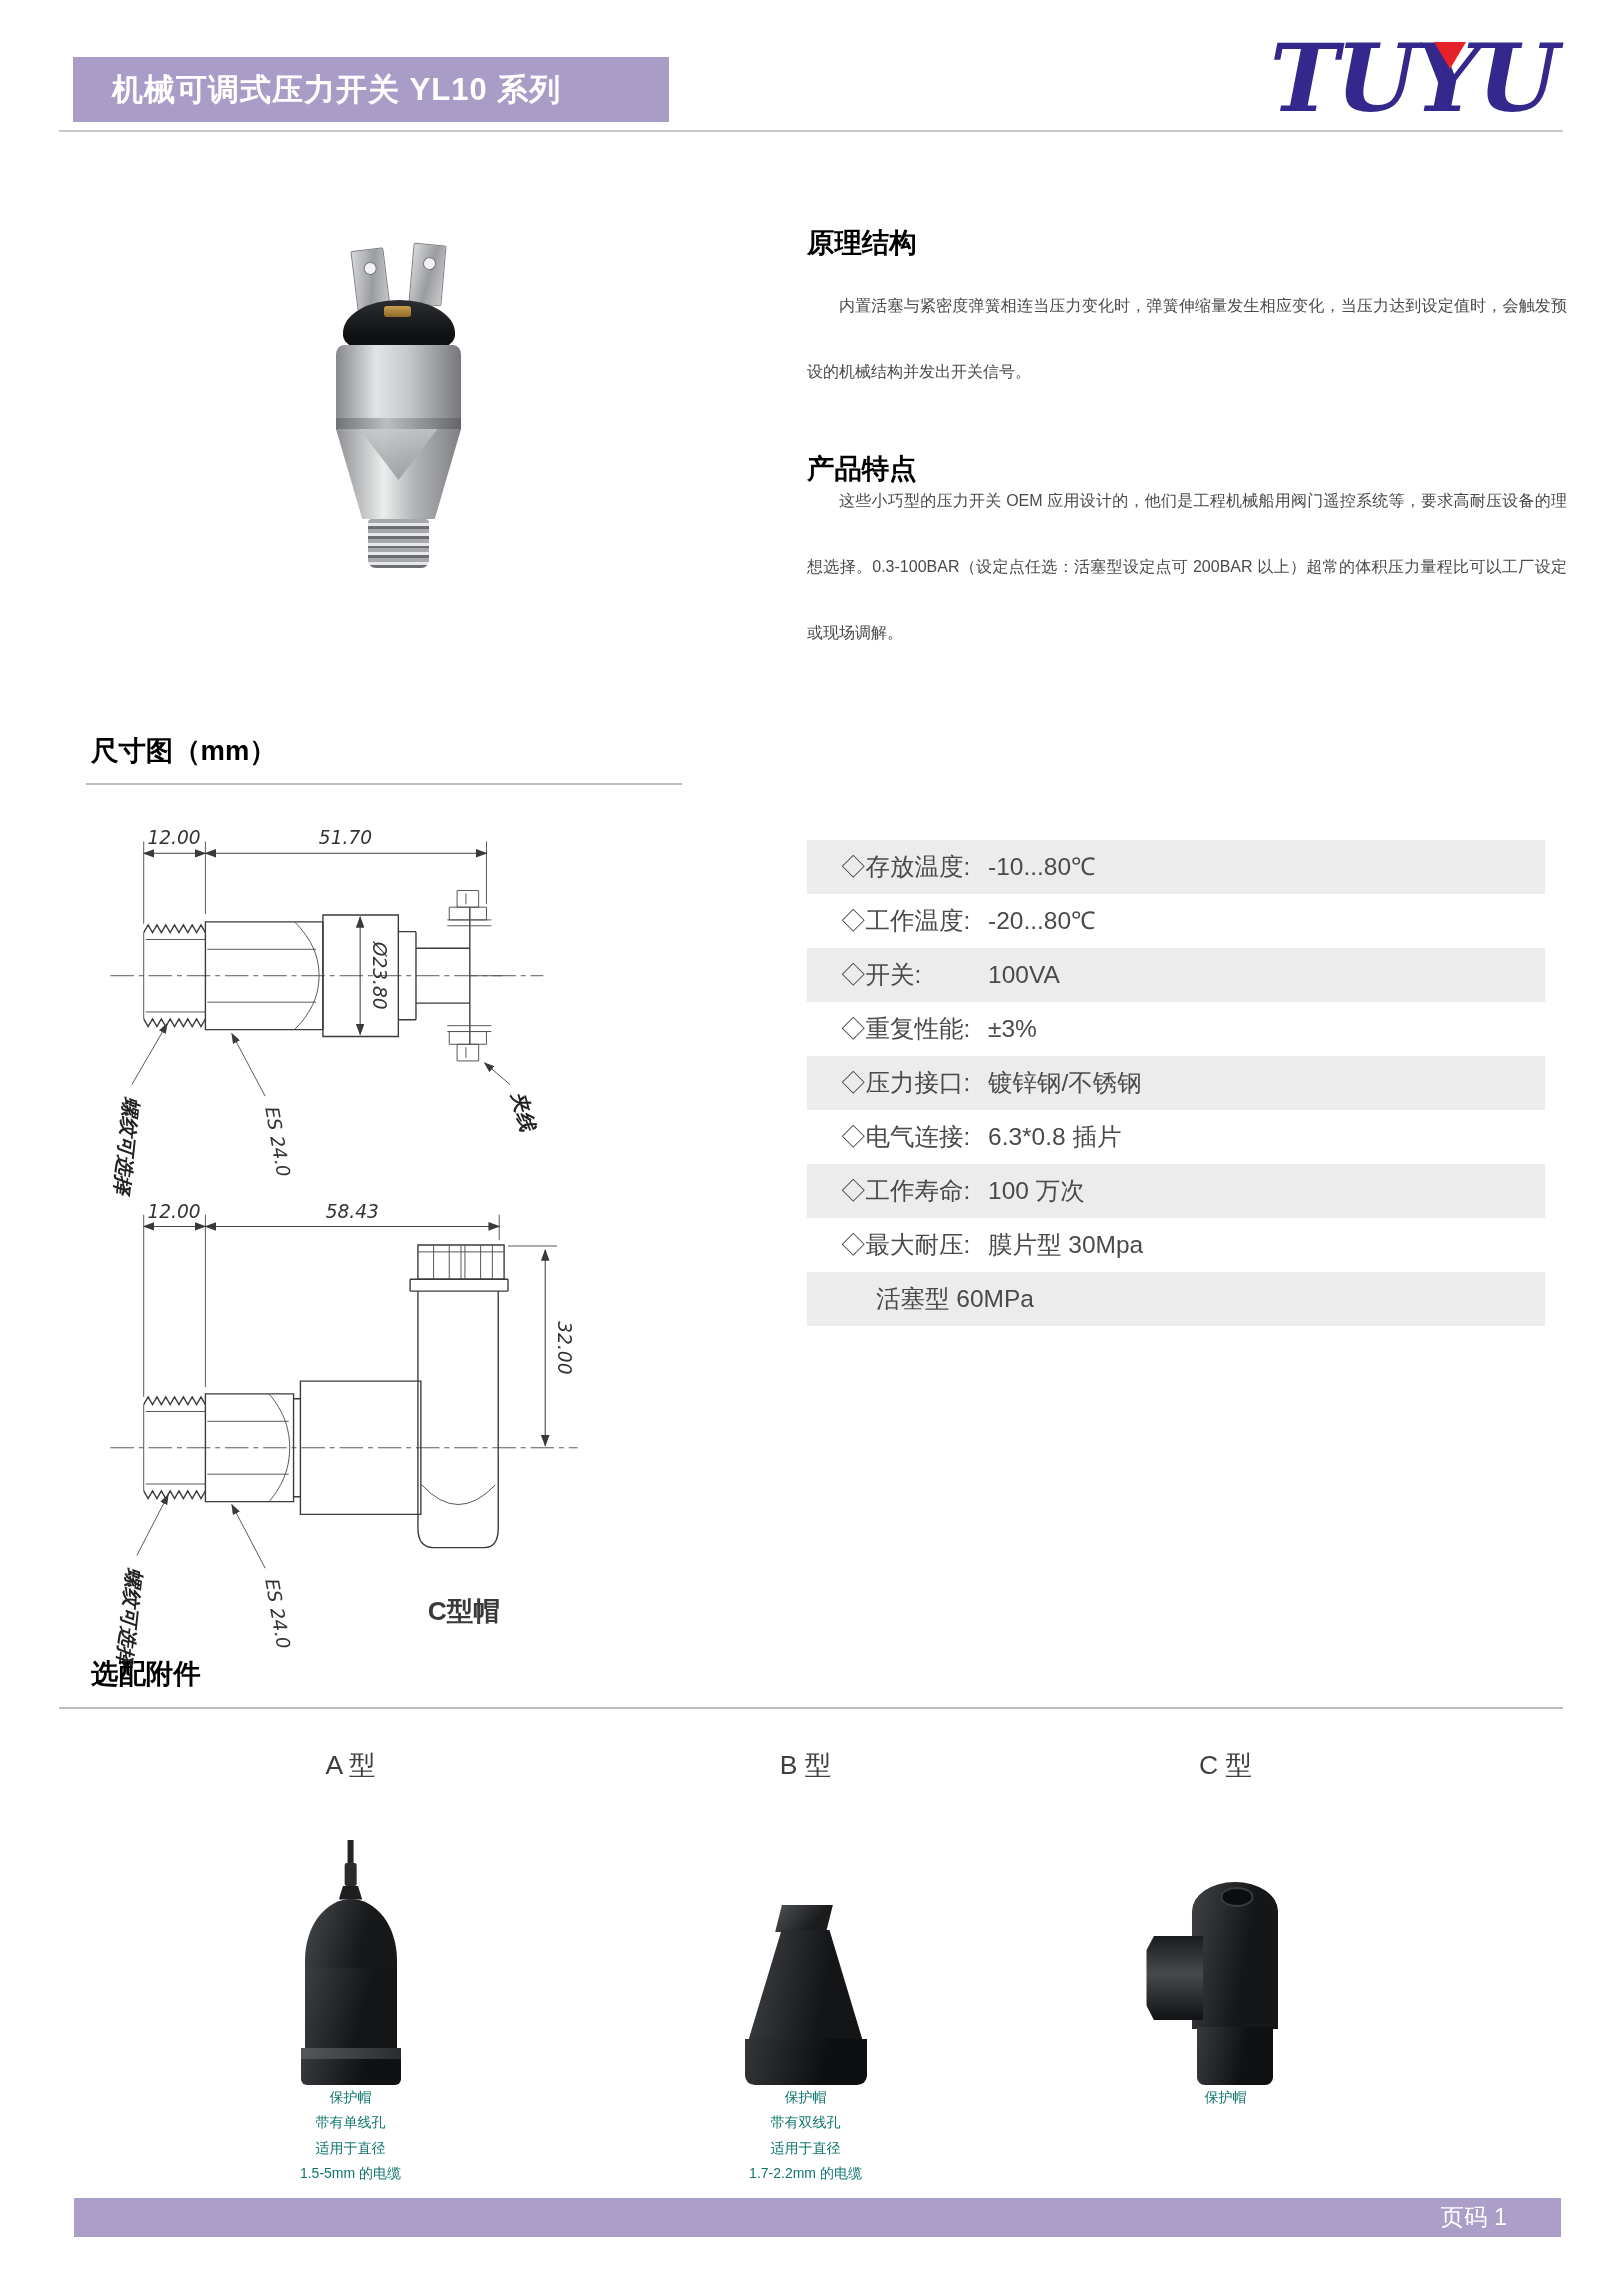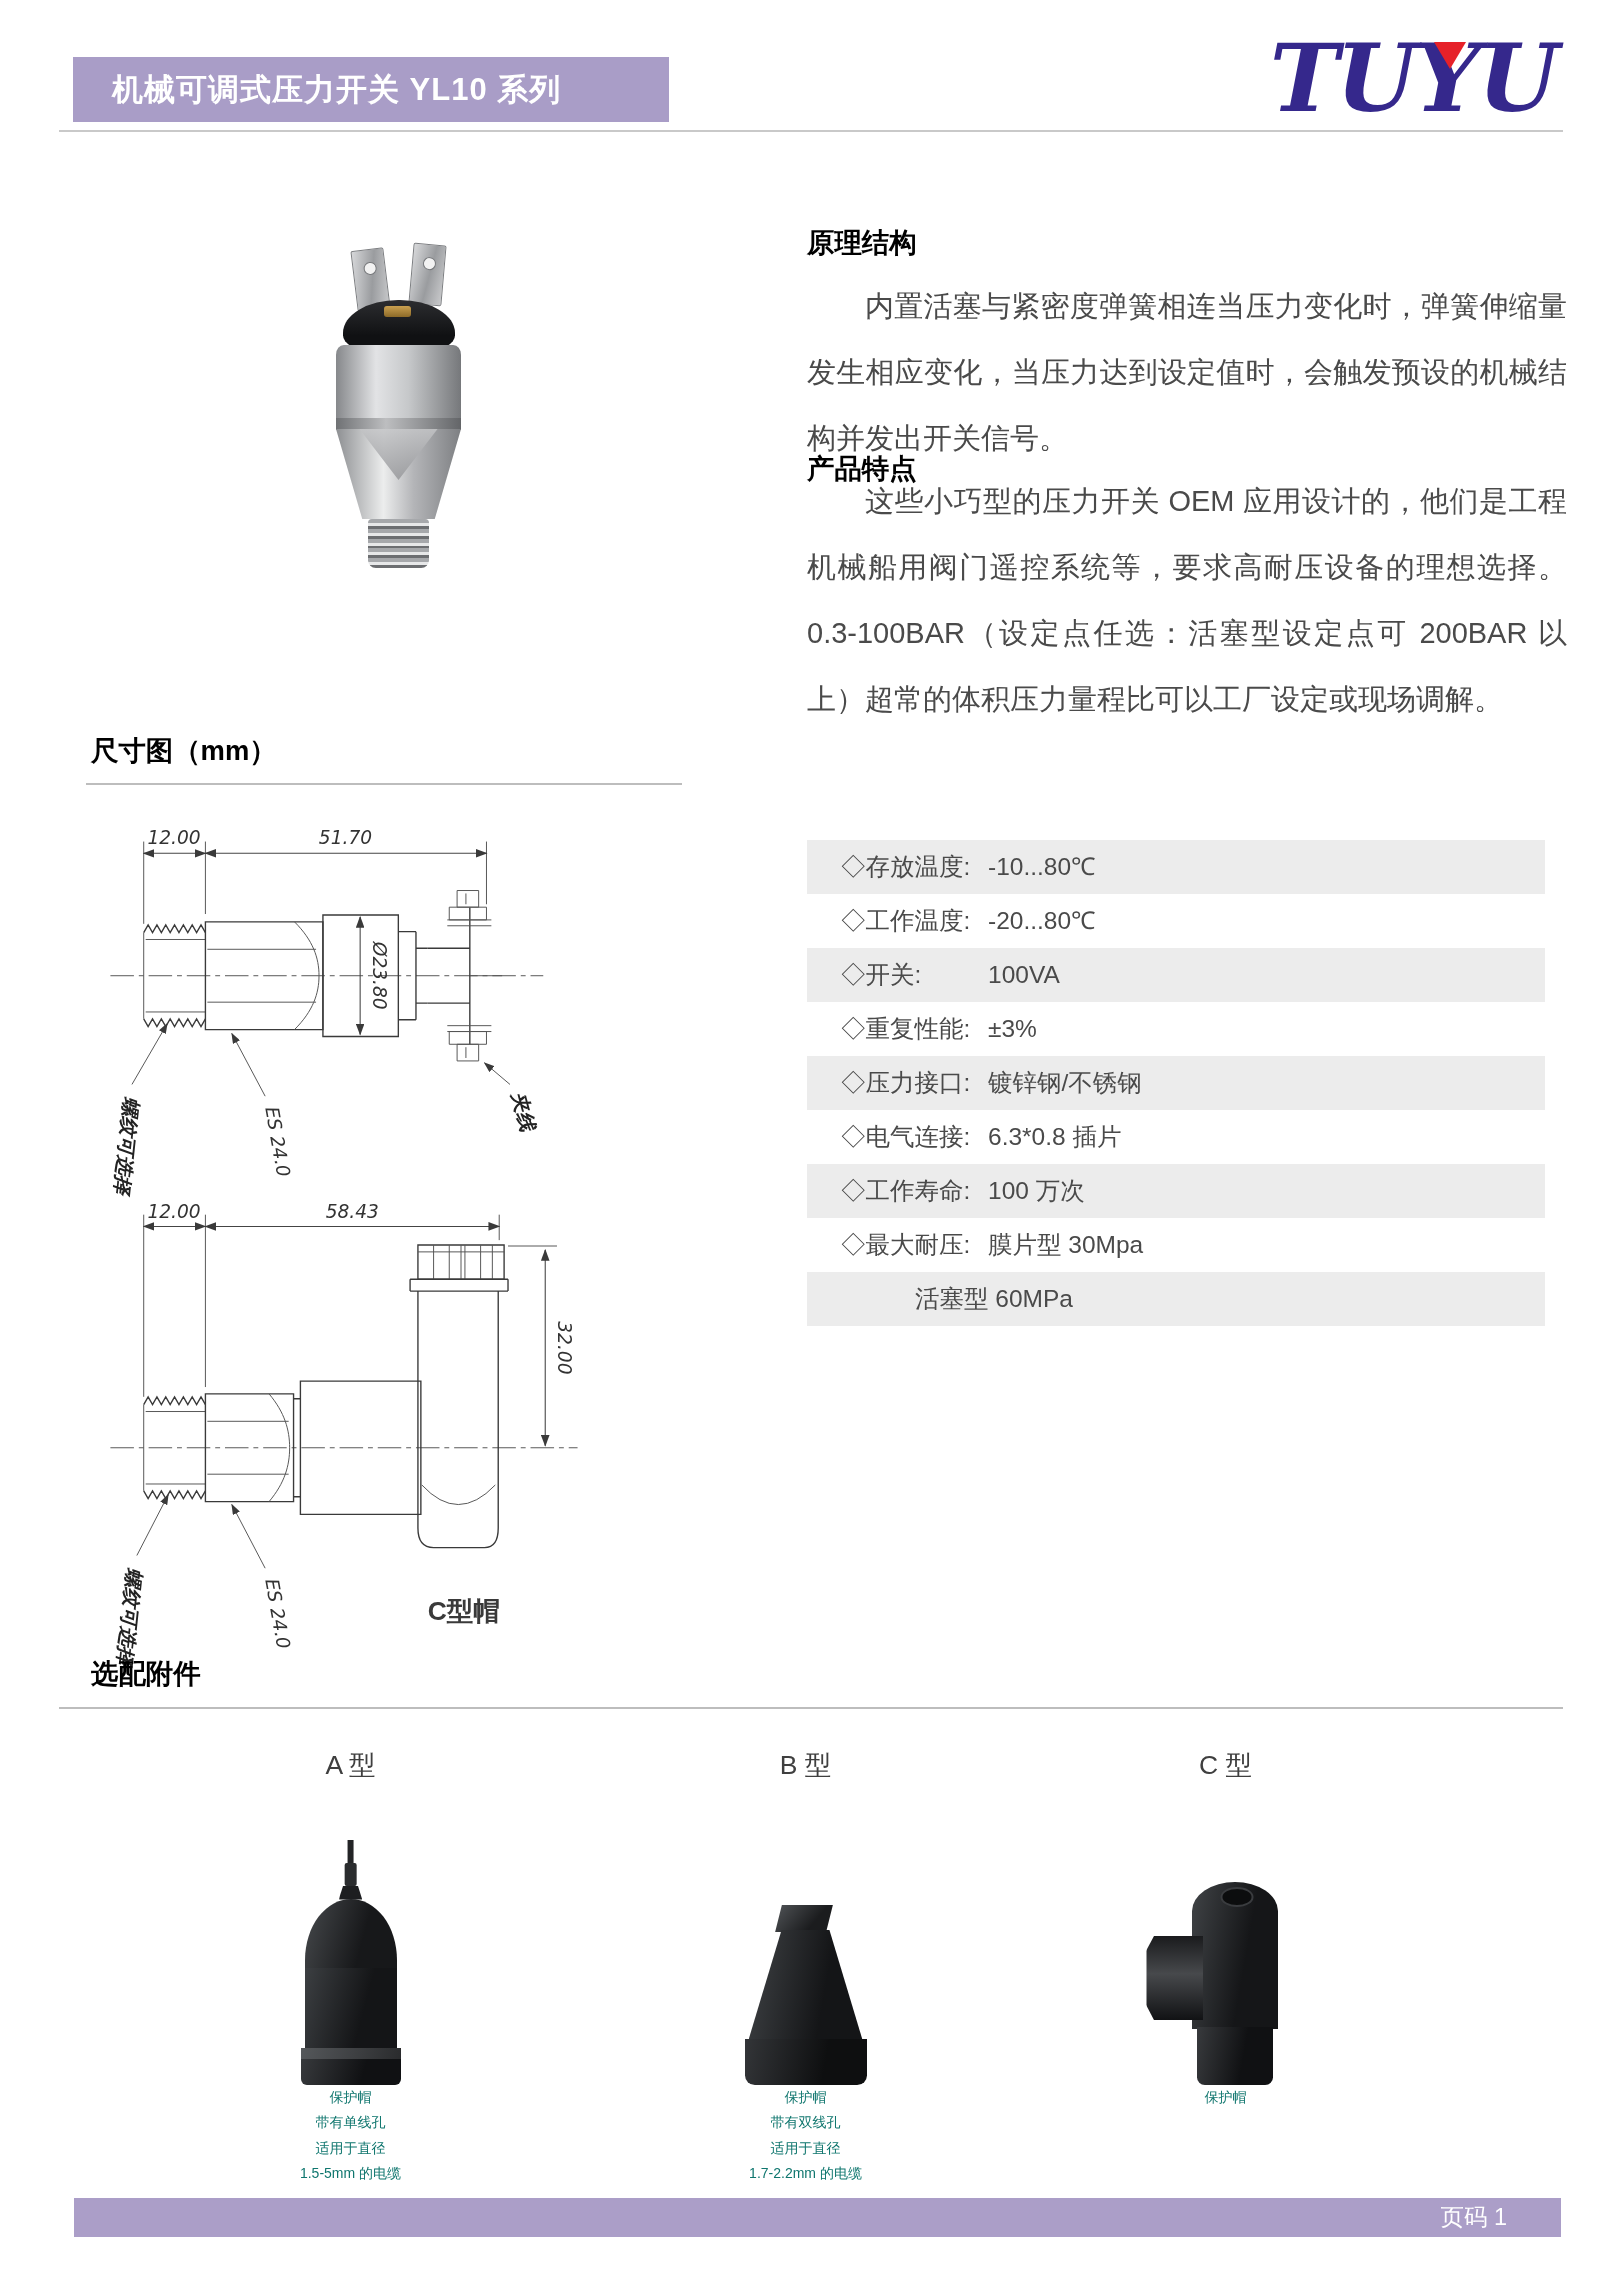--- a/index.html
+++ b/index.html
@@ -61,35 +61,35 @@
     left:23.5px;top:0;width:78px;height:51px;background:linear-gradient(180deg,#c3c4c6,#97989b);
     clip-path:polygon(0 0,100% 0,50% 100%);opacity:.85;
   }
   .stud{
     left:147px;top:372px;width:61px;height:49px;border-radius:3.9px 3.9px 7.8px 7.8px;
     background:repeating-linear-gradient(180deg,#a6a8ab 0 3.9px,#e7e8e9 3.9px 6.9px,#6c6e71 6.9px 9.8px);
   }
   
   .sec-h{position:absolute;font-weight:bold;color:#000000;font-size:27.4px;line-height:1;}
   .para{
-    position:absolute;left:807px;width:760px;font-size:29px;line-height:66px;
+    position:absolute;left:807px;width:760px;font-size:16px;line-height:66px;
     color:var(--ink);text-align:justify;text-indent:2em;margin:0;
   }
   .rule-sm{position:absolute;height:2px;background:#bdbdbd;}
 
   
   .spec-head{
     position:absolute;left:807px;top:760px;width:738px;height:47px;background:#c5c5c5;
     color:#3b3b3b;font-size:27.4px;font-weight:bold;line-height:47px;padding-left:51px;box-sizing:border-box;
   }
   .spec-body{position:absolute;left:807px;top:840px;width:738px;}
   .spec-row{display:flex;height:54px;line-height:54px;font-size:24.5px;color:var(--ink);padding-left:34px;box-sizing:border-box;}
   .spec-row .lbl{flex:0 0 147px;}
   .spec-row.shaded{background:#ececec;}
-  .spec-row.extra{padding-left:108px;}
+  .spec-row.extra{padding-left:69px;}
 
   
   .dwg{position:absolute;}
   .dwg svg{display:block;}
   .cad{stroke:var(--line);stroke-width:1.4;fill:none;}
   .cad-thin{stroke:#555;stroke-width:1;fill:none;}
   .dimline{stroke:#444;stroke-width:1.1;fill:none;}
   .dimtxt{font-family:"DejaVu Sans",sans-serif;font-style:italic;font-size:19px;fill:#333;}
   .cjklbl{font-family:"Liberation Sans",sans-serif;font-style:italic;font-weight:bold;font-size:20px;fill:#222;}
   .captxt{font-family:"Liberation Sans",sans-serif;font-weight:bold;font-size:27px;fill:#3a3a3a;}

